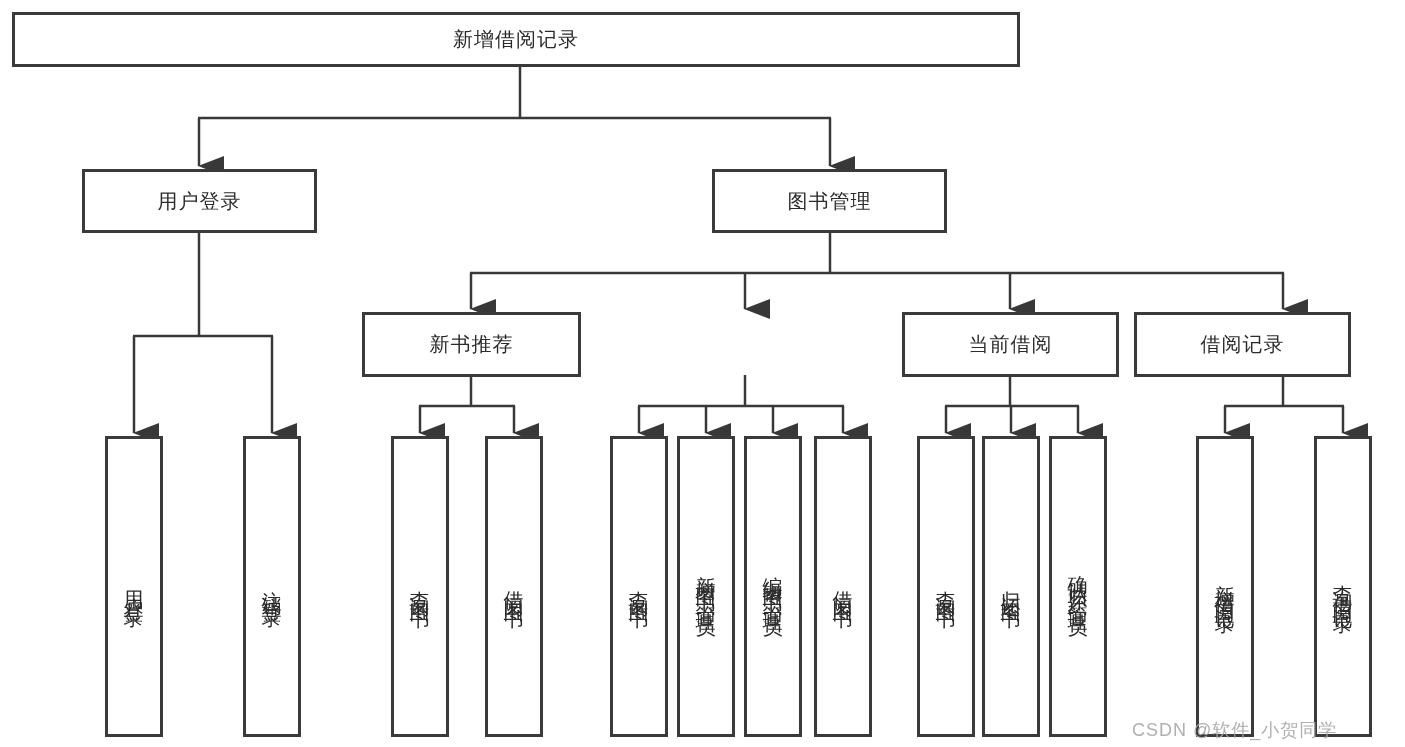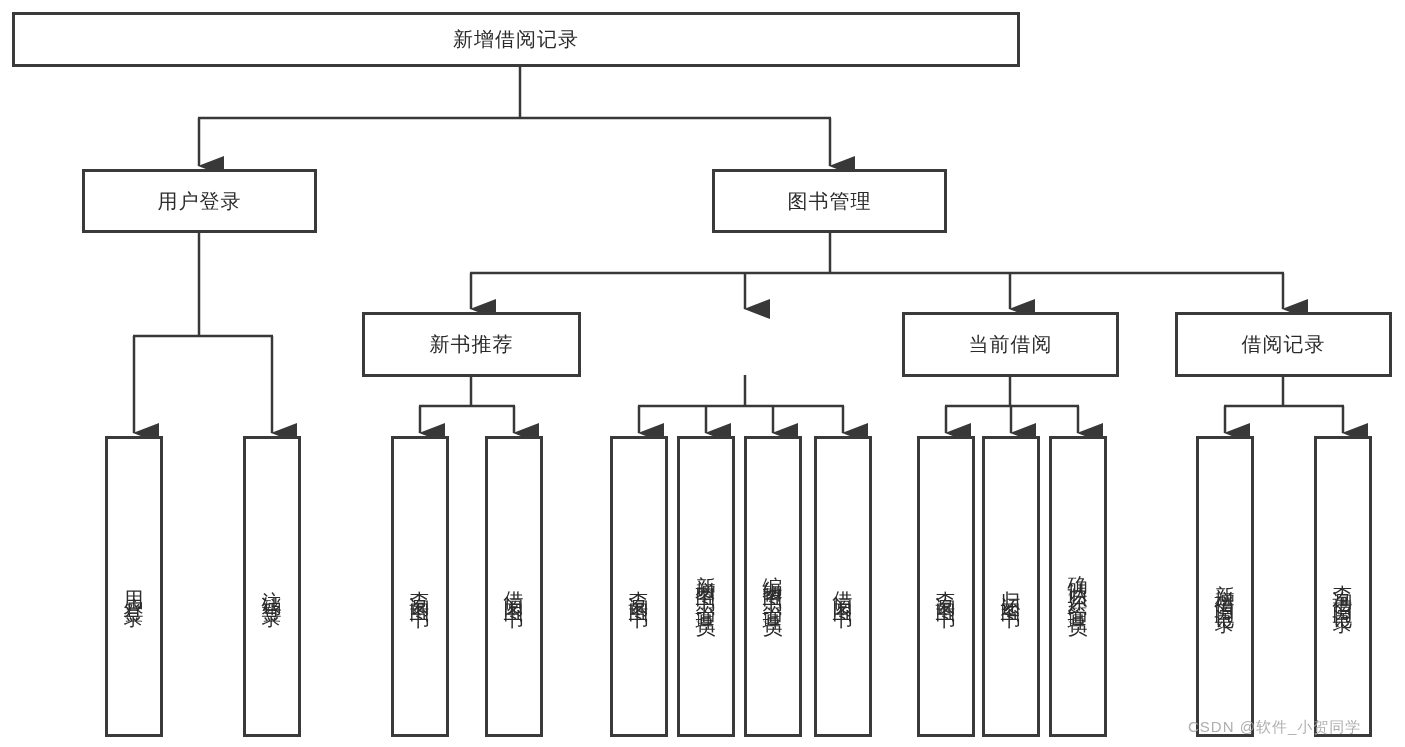--- a/index.html
+++ b/index.html
@@ -17,21 +17,21 @@
   .leaf{
     position:absolute;box-sizing:border-box;background:#ffffff;
     border:3px solid #3a3a3a;display:flex;align-items:center;justify-content:center;
     font-size:20px;top:436px;width:58px;height:301px;
   }
   .vtext{
     writing-mode:vertical-rl;text-orientation:mixed;
     letter-spacing:6px;line-height:1;
   }
   .watermark{
-    position:absolute;left:1188px;top:718px;font-size:15px;letter-spacing:1px;
+    position:absolute;left:1132px;top:718px;font-size:18px;letter-spacing:1px;
     color:rgba(168,168,168,0.92);white-space:nowrap;
   }
 </style>
 </head>
 <body>
 
 <div class="canvas">
 
   <svg class="connectors" viewBox="0 0 1405 747" xmlns="http://www.w3.org/2000/svg">
     <defs>
@@ -91,21 +91,21 @@
   <div class="node" style="left:362px;top:312px;width:219px;height:65px;">
     <span>新书推荐</span>
   </div>
 
   <div class="node" style="left:712px;top:169px;width:235px;height:64px;">
     <span>图书管理</span>
   </div>
   <div class="node" style="left:902px;top:312px;width:217px;height:65px;">
     <span>当前借阅</span>
   </div>
-  <div class="node" style="left:1175px;top:312px;width:217px;height:65px;justify-content:center;">
+  <div class="node" style="left:1134px;top:312px;width:217px;height:65px;justify-content:center;">
     <span>借阅记录</span>
   </div>
 
   <div class="leaf" style="left:105px;">
     <span class="vtext">用户登录</span>
   </div>
   <div class="leaf" style="left:243px;">
     <span class="vtext">注销登录</span>
   </div>
 

